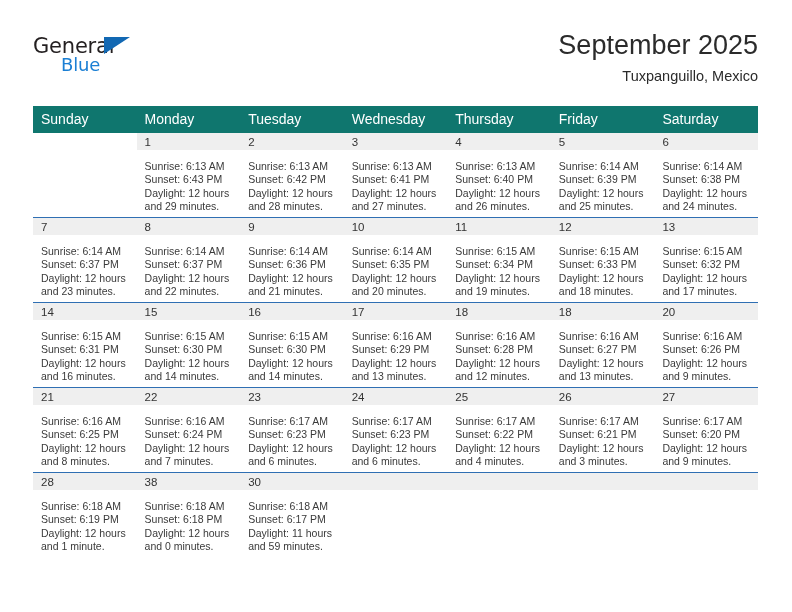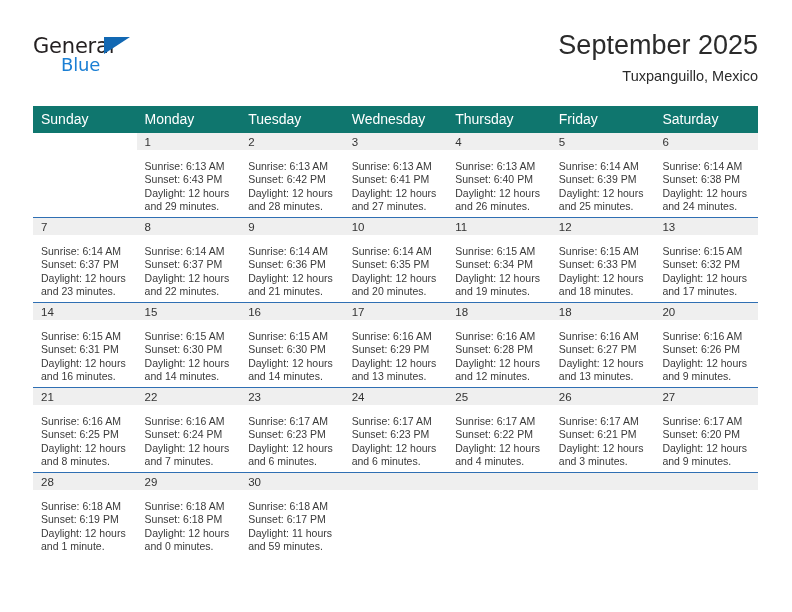--- a/index.html
+++ b/index.html
@@ -497,21 +497,21 @@
               <div class="details">
                 <div>Sunrise: 6:18 AM</div>
                 <div>Sunset: 6:19 PM</div>
                 <div>Daylight: 12 hours</div>
                 <div>and 1 minute.</div>
               </div>
             </div>
           </td>
           <td>
             <div class="daycell">
-              <div class="daynum-band">29</div>
+              <div class="daynum-band">38</div>
               <div class="details">
                 <div>Sunrise: 6:18 AM</div>
                 <div>Sunset: 6:18 PM</div>
                 <div>Daylight: 12 hours</div>
                 <div>and 0 minutes.</div>
               </div>
             </div>
           </td>
           <td>
             <div class="daycell">

